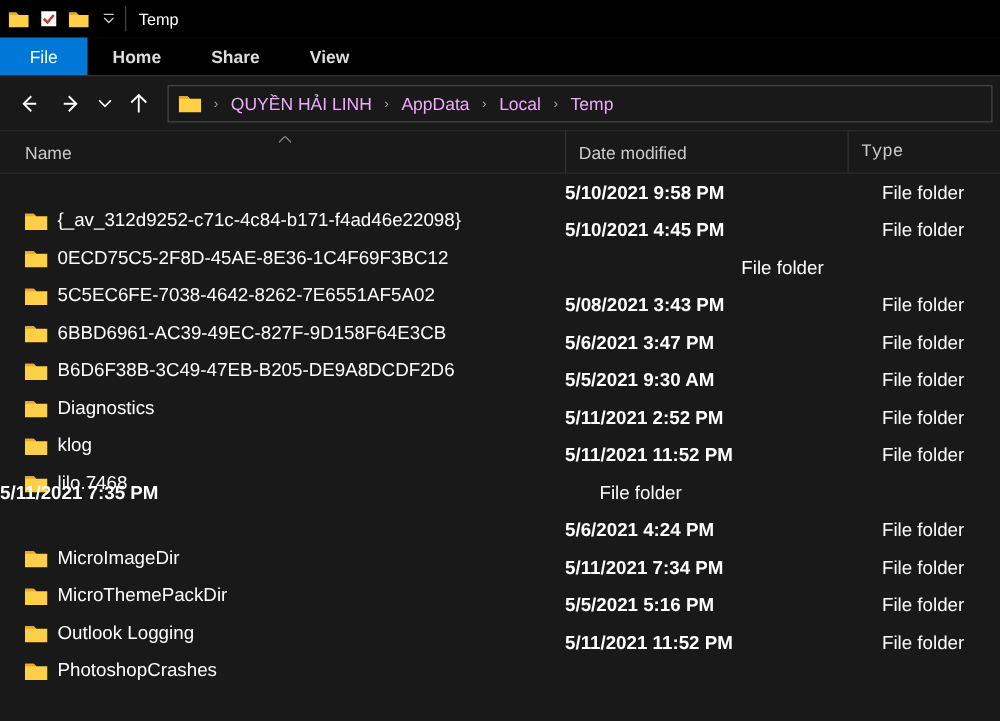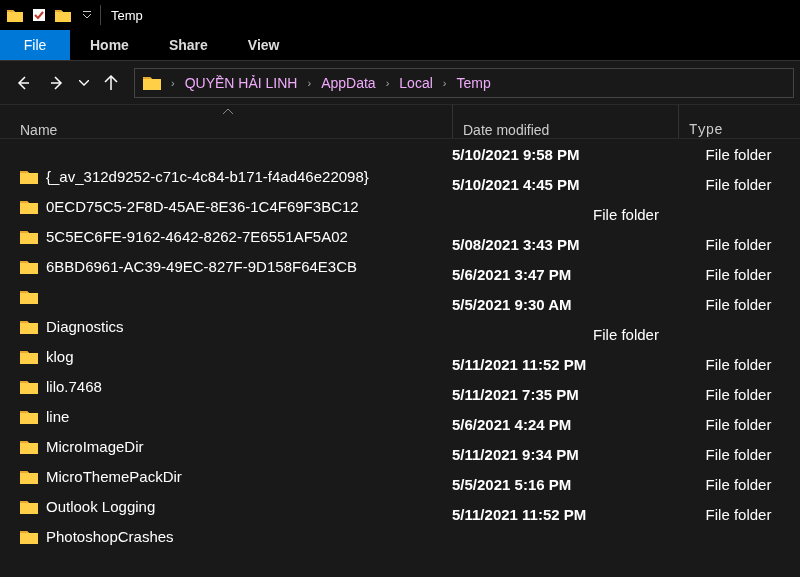--- a/index.html
+++ b/index.html
@@ -18,21 +18,21 @@
   .ribbon-border { height: 1px; background: #333; }
 
   
   .nav-bar { height: 44px; display: flex; align-items: center; padding: 0 6px; border-bottom: 1px solid #2a2a2a; }
   .nav-btn { width: 34px; height: 34px; display:flex; align-items:center; justify-content:center; color: #fff; cursor:pointer; }
   .addr { flex: 1; height: 30px; border: 1px solid #444; margin-left: 6px; display:flex; align-items:center; padding: 0 4px; background: #191919; }
   .addr-chev { color: #aaa; padding: 0 6px; font-size: 11px; cursor:pointer; }
   .addr-seg { color: #f0abfc; padding: 0 4px; cursor:pointer; font-size: 14px; }
 
   
-  .headers { height: 34px; display: flex; align-items: flex-end; border-bottom: 1px solid #2a2a2a; color: #ccc; font-size: 14px; position: relative; }
+  .headers { height: 34px; display: flex; align-items: center; border-bottom: 1px solid #2a2a2a; color: #ccc; font-size: 14px; position: relative; }
   .col-name { width: 452px; padding-left: 20px; }
   .col-date { width: 225px; }
   .col-type { flex: 1; font-family: Liberation Mono, monospace; }
   .hdr-div { width: 1px; height: 100%; background: #333; }
   .sort-caret { width: 16px; height: 12px; display:flex; justify-content:center; align-items:center; position:absolute; left: 220px; top: 1px; }
 
   
   .rows { }
   .row { height: 30px; display: flex; align-items: center; font-size: 15px; color: #fff; cursor: pointer; }
   .r-name { width: 452px; display:flex; align-items:center; padding-left: 20px; overflow:hidden; white-space:nowrap;margin-top:44px; }
@@ -165,21 +165,21 @@
       <div class="r-type">File folder</div>
     </div>
     <div class="row">
       <div class="r-name">
         <span>
   <svg class="folder-icon" width="18" height="15" viewBox="0 0 18 15">
             <path d="M0 2 h7 l2 2 h9 v11 h-18 z" fill="#ffcf48"></path>
             <path d="M0 2 h7 l2 2 h-9 z" fill="#e8a92f"></path>
           </svg>
 </span>
-        <span>5C5EC6FE-9162-4642-8262-7E6551AF5A02</span>
+        <span>5C5EC6FE-7038-4642-8262-7E6551AF5A02</span>
       </div>
       <div class="r-type">File folder</div>
     </div>
     <div class="row">
       <div class="r-name">
         <span>
   <svg class="folder-icon" width="18" height="15" viewBox="0 0 18 15">
             <path d="M0 2 h7 l2 2 h9 v11 h-18 z" fill="#ffcf48"></path>
             <path d="M0 2 h7 l2 2 h-9 z" fill="#e8a92f"></path>
           </svg>
@@ -190,20 +190,21 @@
       <div class="r-type">File folder</div>
     </div>
     <div class="row">
       <div class="r-name">
         <span>
   <svg class="folder-icon" width="18" height="15" viewBox="0 0 18 15">
             <path d="M0 2 h7 l2 2 h9 v11 h-18 z" fill="#ffcf48"></path>
             <path d="M0 2 h7 l2 2 h-9 z" fill="#e8a92f"></path>
           </svg>
 </span>
+        <span>B6D6F38B-3C49-47EB-B205-DE9A8DCDF2D6</span>
       </div>
       <div class="r-date">5/6/2021 3:47 PM</div>
       <div class="r-type">File folder</div>
     </div>
     <div class="row">
       <div class="r-name">
         <span>
   <svg class="folder-icon" width="18" height="15" viewBox="0 0 18 15">
             <path d="M0 2 h7 l2 2 h9 v11 h-18 z" fill="#ffcf48"></path>
             <path d="M0 2 h7 l2 2 h-9 z" fill="#e8a92f"></path>
@@ -217,45 +218,37 @@
     <div class="row">
       <div class="r-name">
         <span>
   <svg class="folder-icon" width="18" height="15" viewBox="0 0 18 15">
             <path d="M0 2 h7 l2 2 h9 v11 h-18 z" fill="#ffcf48"></path>
             <path d="M0 2 h7 l2 2 h-9 z" fill="#e8a92f"></path>
           </svg>
 </span>
         <span>klog</span>
       </div>
+      <div class="r-date">5/11/2021 2:52 PM</div>
       <div class="r-type">File folder</div>
     </div>
     <div class="row">
       <div class="r-name">
         <span>
   <svg class="folder-icon" width="18" height="15" viewBox="0 0 18 15">
             <path d="M0 2 h7 l2 2 h9 v11 h-18 z" fill="#ffcf48"></path>
             <path d="M0 2 h7 l2 2 h-9 z" fill="#e8a92f"></path>
           </svg>
 </span>
         <span>lilo.7468</span>
       </div>
       <div class="r-date">5/11/2021 11:52 PM</div>
       <div class="r-type">File folder</div>
     </div>
     <div class="row">
-      <div class="r-name">
-        <span>
-  <svg class="folder-icon" width="18" height="15" viewBox="0 0 18 15">
-            <path d="M0 2 h7 l2 2 h9 v11 h-18 z" fill="#ffcf48"></path>
-            <path d="M0 2 h7 l2 2 h-9 z" fill="#e8a92f"></path>
-          </svg>
-</span>
-        <span>line</span>
-      </div>
       <div class="r-date">5/11/2021 7:35 PM</div>
       <div class="r-type">File folder</div>
     </div>
     <div class="row">
       <div class="r-name">
         <span>
   <svg class="folder-icon" width="18" height="15" viewBox="0 0 18 15">
             <path d="M0 2 h7 l2 2 h9 v11 h-18 z" fill="#ffcf48"></path>
             <path d="M0 2 h7 l2 2 h-9 z" fill="#e8a92f"></path>
           </svg>
@@ -268,21 +261,21 @@
     <div class="row">
       <div class="r-name">
         <span>
   <svg class="folder-icon" width="18" height="15" viewBox="0 0 18 15">
             <path d="M0 2 h7 l2 2 h9 v11 h-18 z" fill="#ffcf48"></path>
             <path d="M0 2 h7 l2 2 h-9 z" fill="#e8a92f"></path>
           </svg>
 </span>
         <span>MicroThemePackDir</span>
       </div>
-      <div class="r-date">5/11/2021 9:34 PM</div>
+      <div class="r-date">5/11/2021 7:34 PM</div>
       <div class="r-type">File folder</div>
     </div>
     <div class="row">
       <div class="r-name">
         <span>
   <svg class="folder-icon" width="18" height="15" viewBox="0 0 18 15">
             <path d="M0 2 h7 l2 2 h9 v11 h-18 z" fill="#ffcf48"></path>
             <path d="M0 2 h7 l2 2 h-9 z" fill="#e8a92f"></path>
           </svg>
 </span>

